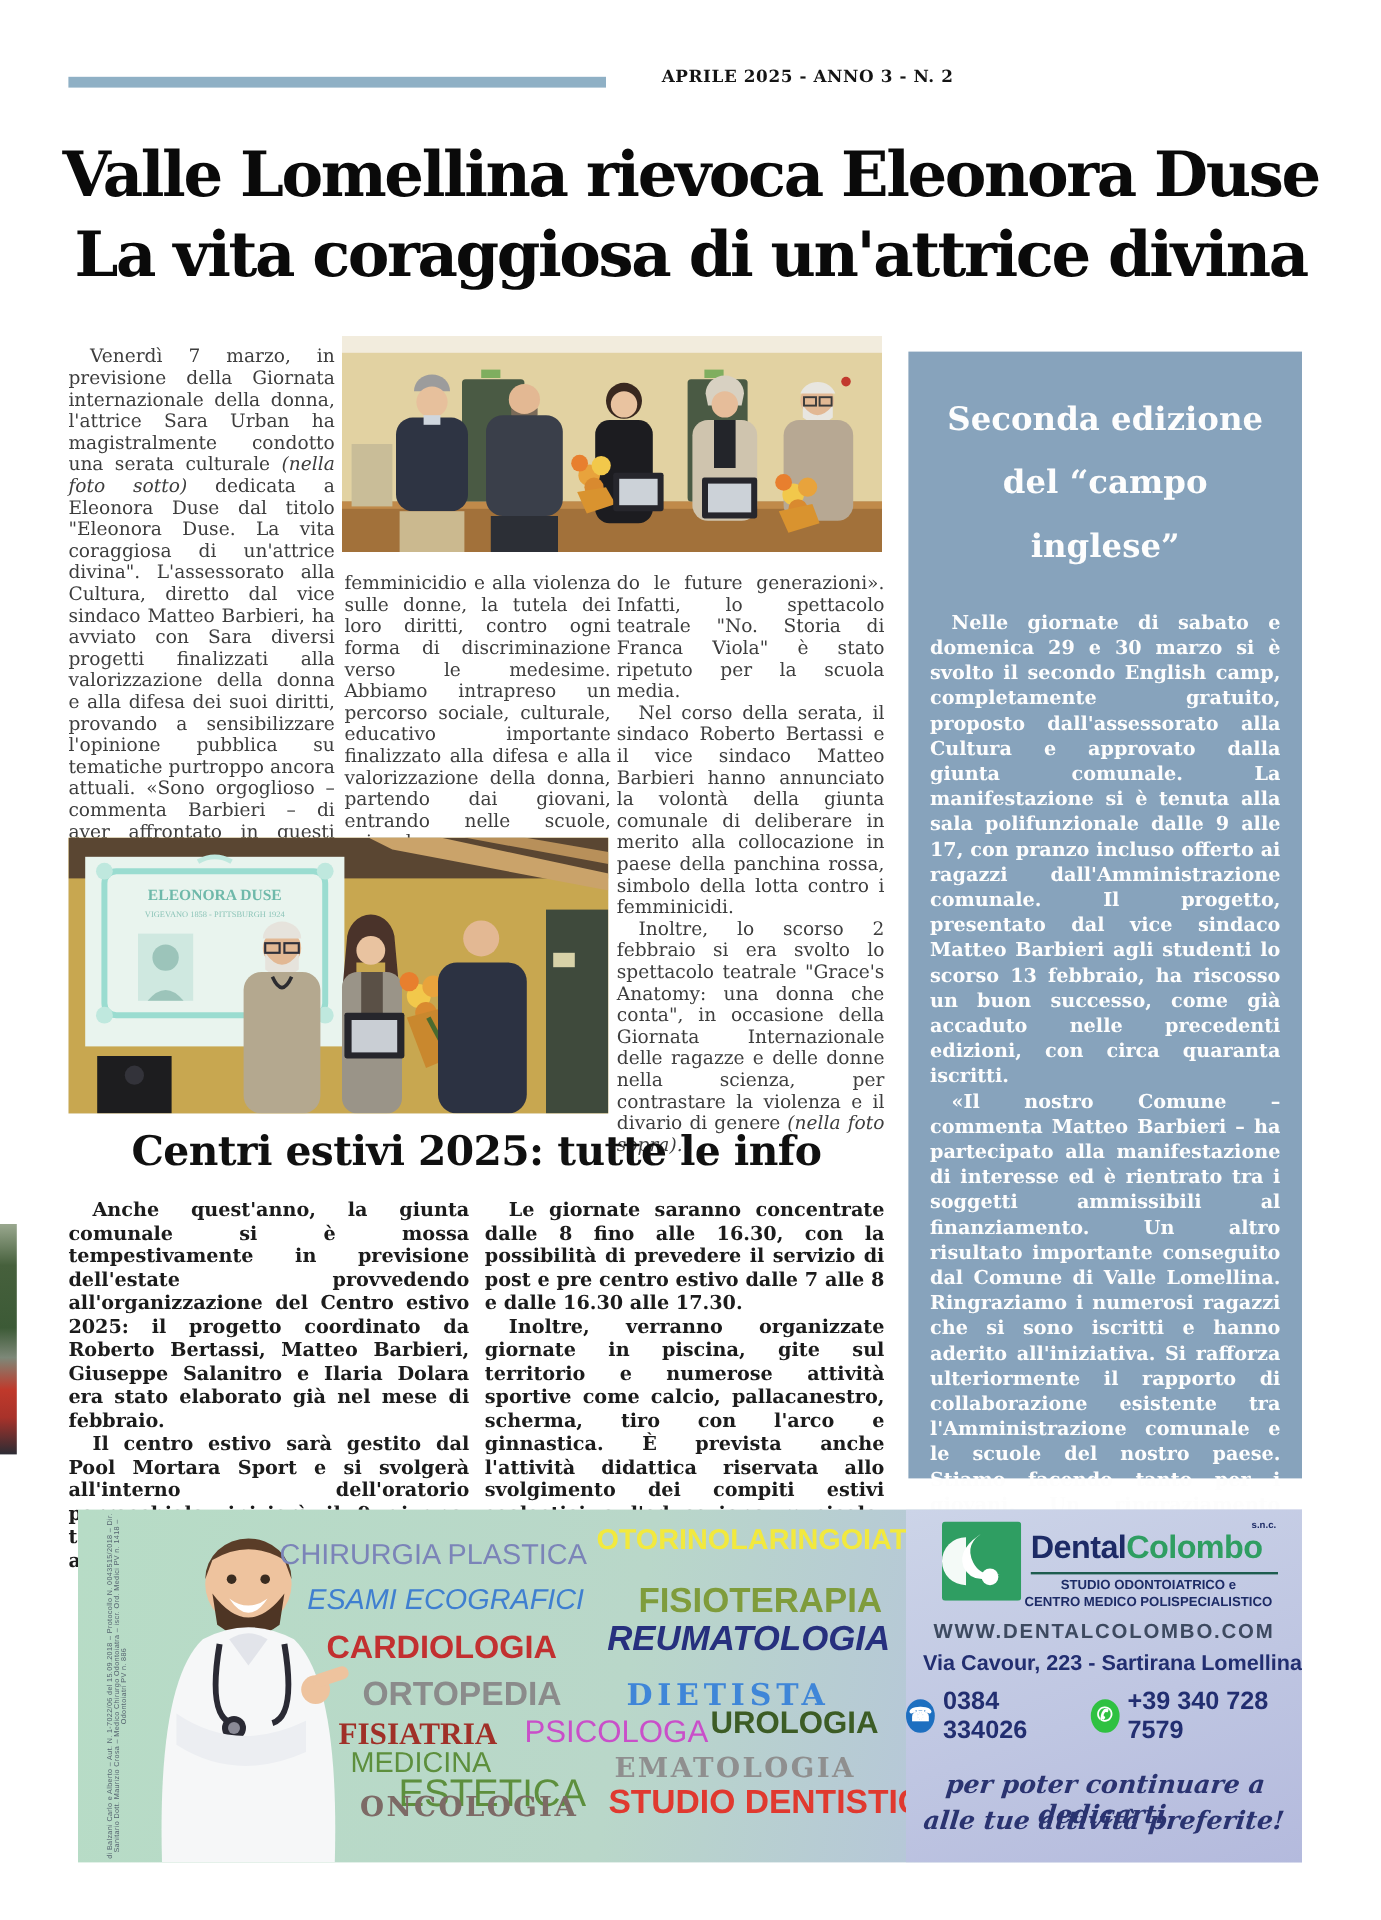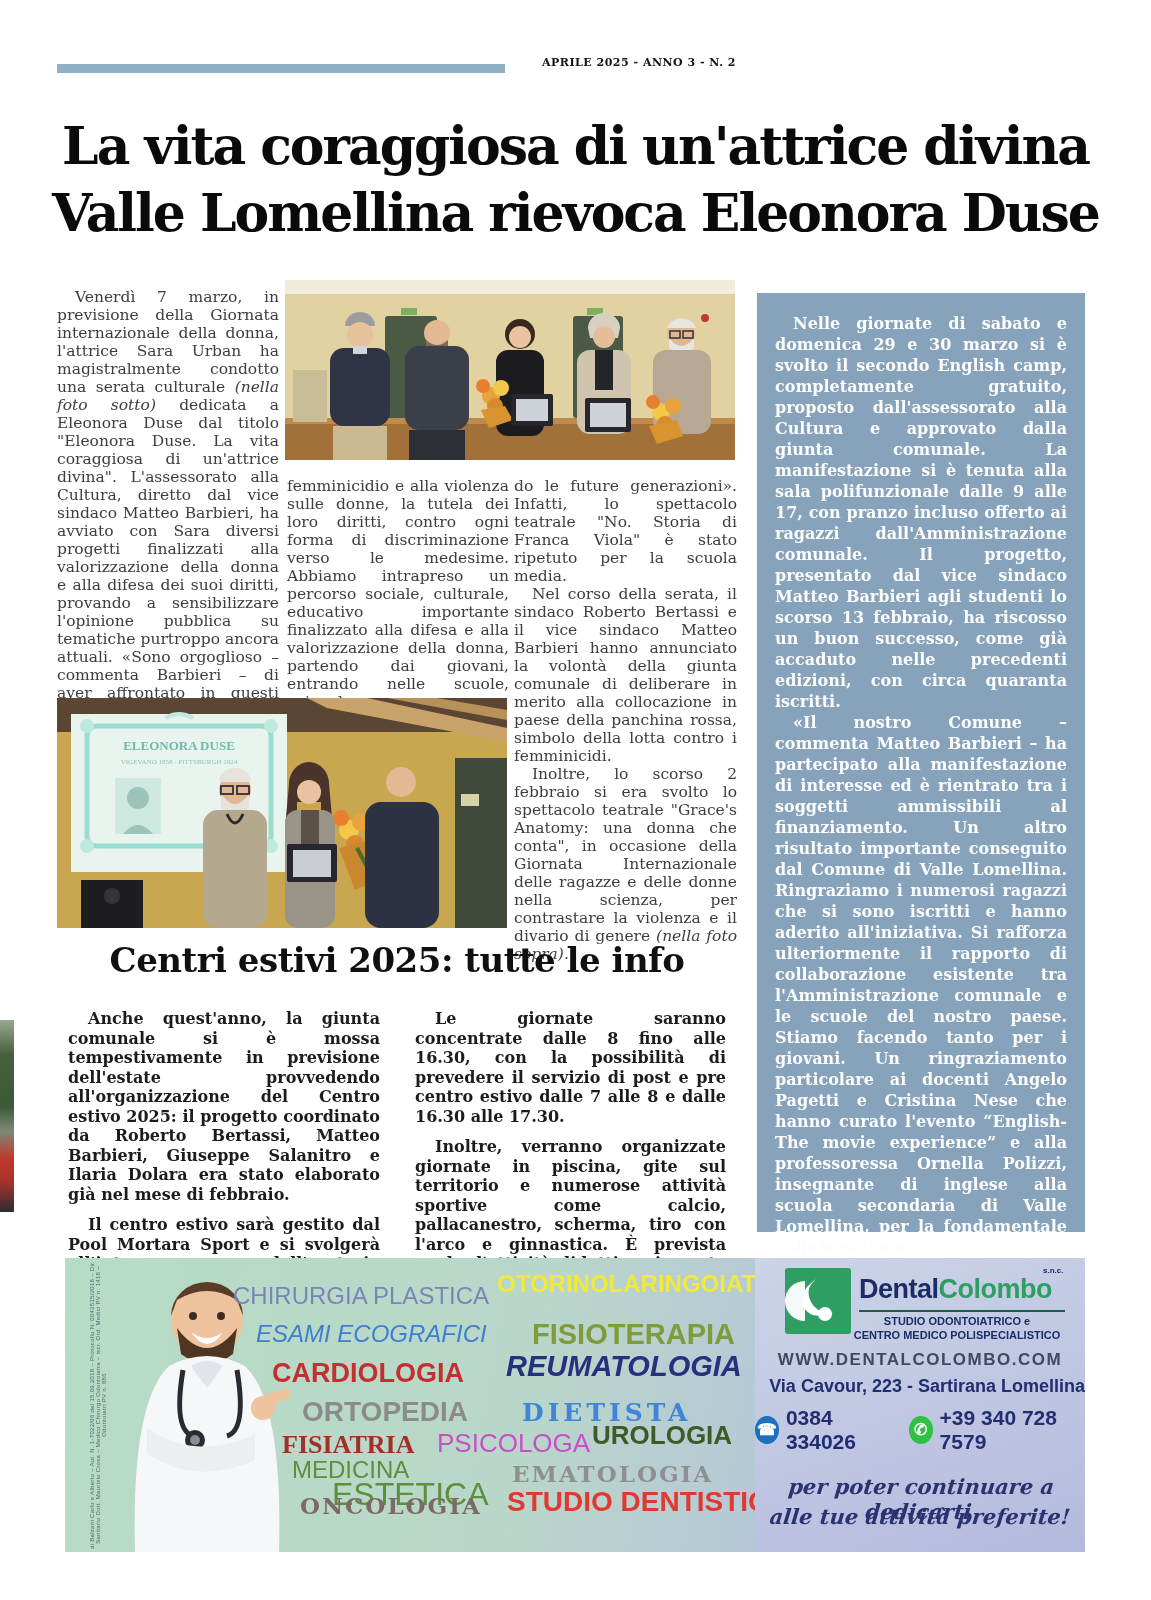--- a/index.html
+++ b/index.html
@@ -1,21 +1,21 @@
 <!DOCTYPE html>
 <html lang="it"><head>
 <meta charset="utf-8">
 <style>
   html,body{margin:0;padding:0;background:#ffffff;}
   .page{position:relative;width:1151px;height:1600px;background:#ffffff;overflow:hidden;
         font-family:"DejaVu Serif",serif;}
   
   .mast-rule{position:absolute;left:57px;top:64px;width:448px;height:9px;}
-  .mast-issue{position:absolute;left:494px;top:56px;width:290px;text-align:center;
-              font-family:"DejaVu Serif",serif;font-size:11px;font-weight:bold;letter-spacing:.5px;color:#141414;}
+  .mast-issue{position:absolute;left:528px;top:56px;width:290px;text-align:center;
+              font-family:"DejaVu Serif",serif;font-size:14px;font-weight:bold;letter-spacing:.5px;color:#141414;}
   
   .headline{position:absolute;left:40px;top:112px;width:1071px;text-align:center;
             font-weight:bold;color:#0a0a0a;font-size:52px;line-height:67px;letter-spacing:-2px;}
   
   .bodycol{position:absolute;font-size:15.5px;line-height:18px;color:#3d3d3d;text-align:justify;
            text-justify:inter-word;}
   .bodycol p{margin:0;}
   .bodycol p.ind{text-indent:18px;}
   .bodycol .it{font-style:italic;}
   
@@ -26,21 +26,21 @@
            padding:20px 18px 0 18px;color:#fdfdfd;}
   .sidebox h2{margin:10px 0 26px 0;text-align:center;font-size:27px;line-height:53px;
               font-weight:bold;letter-spacing:0;}
   .sidebox p{margin:0;font-size:16px;line-height:21px;text-align:justify;font-weight:700;}
   .sidebox p.ind{text-indent:18px;}
   
   .centri-head{position:absolute;left:57px;top:940px;width:680px;text-align:center;
                font-size:34px;font-weight:bold;color:#101010;letter-spacing:-.5px;}
   .centri-col{position:absolute;top:998px;font-size:16px;line-height:19.5px;font-weight:bold;
               color:#1c1c1c;text-align:justify;}
-  .centri-col p{margin:11px;}
+  .centri-col p{margin:0;}
   .centri-col p.ind{text-indent:20px;}
   
   .edge-sliver{position:absolute;left:0;top:1020px;width:14px;height:192px;
      background:linear-gradient(180deg,#9aa88f 0%,#46603c 18%,#3c5a36 45%,#7d8878 58%,#c0392b 72%,#a8322a 84%,#2c2c34 100%);}
   
   .ad{position:absolute;left:65px;top:1258px;width:1020px;height:294px;overflow:hidden;
       background:linear-gradient(100deg,#b7dcc6 0%,#b9d7c9 45%,#b5c2dd 78%,#b0b7db 100%);}
   .ad .fineprint{position:absolute;left:-112px;top:138px;width:290px;transform:rotate(-90deg);
       font-family:"Liberation Sans",sans-serif;font-size:6px;color:#55636f;letter-spacing:.3px;text-align:center;}
   .sp{position:absolute;white-space:nowrap;font-family:"Liberation Sans",sans-serif;}
@@ -69,22 +69,22 @@
 </style>
 </head>
 <body>
 
 <div class="page">
 
   <div class="mast-rule" style="background:#8fb0c5;"></div>
   <div class="mast-issue">APRILE 2025 - ANNO 3 - N. 2</div>
 
   <div class="headline">
+    <div>Valle Lomellina rievoca Eleonora Duse</div>
     <div>La vita coraggiosa di un'attrice divina</div>
-    <div>Valle Lomellina rievoca Eleonora Duse</div>
   </div>
 
   <div class="photo" style="left:285px;top:280px;width:450px;height:180px;">
     <svg width="450" height="180" viewBox="0 0 450 180">
       <rect x="0" y="0" width="450" height="180" fill="#e2d2a2"></rect>
       <rect x="0" y="0" width="450" height="14" fill="#f2ecdd"></rect>
       <rect x="0" y="138" width="450" height="42" fill="#a2713a"></rect>
       <rect x="0" y="138" width="450" height="6" fill="#c08a4a"></rect>
       <rect x="100" y="36" width="52" height="102" rx="3" fill="#4a5a44"></rect>
       <rect x="116" y="28" width="16" height="7" fill="#7fae5f"></rect>
@@ -208,20 +208,21 @@
         <path d="M282,150 l30,-8 10,40 -24,10 z" fill="#c9882e"></path>
         <path d="M300,150 l16,30" stroke="#4a6a2e" stroke-width="4"></path>
       </g>
 
       <circle cx="344" cy="84" r="15" fill="#e3b893"></circle>
       <rect x="308" y="104" width="74" height="126" rx="16" fill="#2c3242"></rect>
     </svg>
   </div>
 
   <div class="sidebox" style="background:#87a3bc;">
+    <h2>Seconda edizione del “campo inglese”</h2>
     <p class="ind">Nelle giornate di sabato e domenica 29 e 30 marzo si è svolto il secondo English camp, completamente gratuito, proposto dall'assessorato alla Cultura e approvato dalla giunta comunale. La manifestazione si è tenuta alla sala polifunzionale dalle 9 alle 17, con pranzo incluso offerto ai ragazzi dall'Amministrazione comunale. Il progetto, presentato dal vice sindaco Matteo Barbieri agli studenti lo scorso 13 febbraio, ha riscosso un buon successo, come già accaduto nelle precedenti edizioni, con circa quaranta iscritti.</p>
     <p class="ind">«Il nostro Comune – commenta Matteo Barbieri – ha partecipato alla manifestazione di interesse ed è rientrato tra i soggetti ammissibili al finanziamento. Un altro risultato importante conseguito dal Comune di Valle Lomellina. Ringraziamo i numerosi ragazzi che si sono iscritti e hanno aderito all'iniziativa. Si rafforza ulteriormente il rapporto di collaborazione esistente tra l'Amministrazione comunale e le scuole del nostro paese. Stiamo facendo tanto per i giovani. Un ringraziamento particolare ai docenti Angelo Pagetti e Cristina Nese che hanno curato l'evento “English-The movie experience” e alla professoressa Ornella Polizzi, insegnante di inglese alla scuola secondaria di Valle Lomellina, per la fondamentale collaborazione».</p>
   </div>
 
   <div class="centri-head">Centri estivi 2025: tutte le info</div>
   <div class="centri-col" style="left:57px;width:334px;">
     <p class="ind">Anche quest'anno, la giunta comunale si è mossa tempestivamente in previsione dell'estate provvedendo all'organizzazione del Centro estivo 2025: il progetto coordinato da Roberto Bertassi, Matteo Barbieri, Giuseppe Salanitro e Ilaria Dolara era stato elaborato già nel mese di febbraio.</p>
     <p class="ind">Il centro estivo sarà gestito dal Pool Mortara Sport e si svolgerà all'interno dell'oratorio parrocchiale: inizierà il 9 giugno, terminerà il 1° agosto e sarà rivolto ai bambini dai sei ai dodici anni.</p>
   </div>
   <div class="centri-col" style="left:404px;width:333px;">

